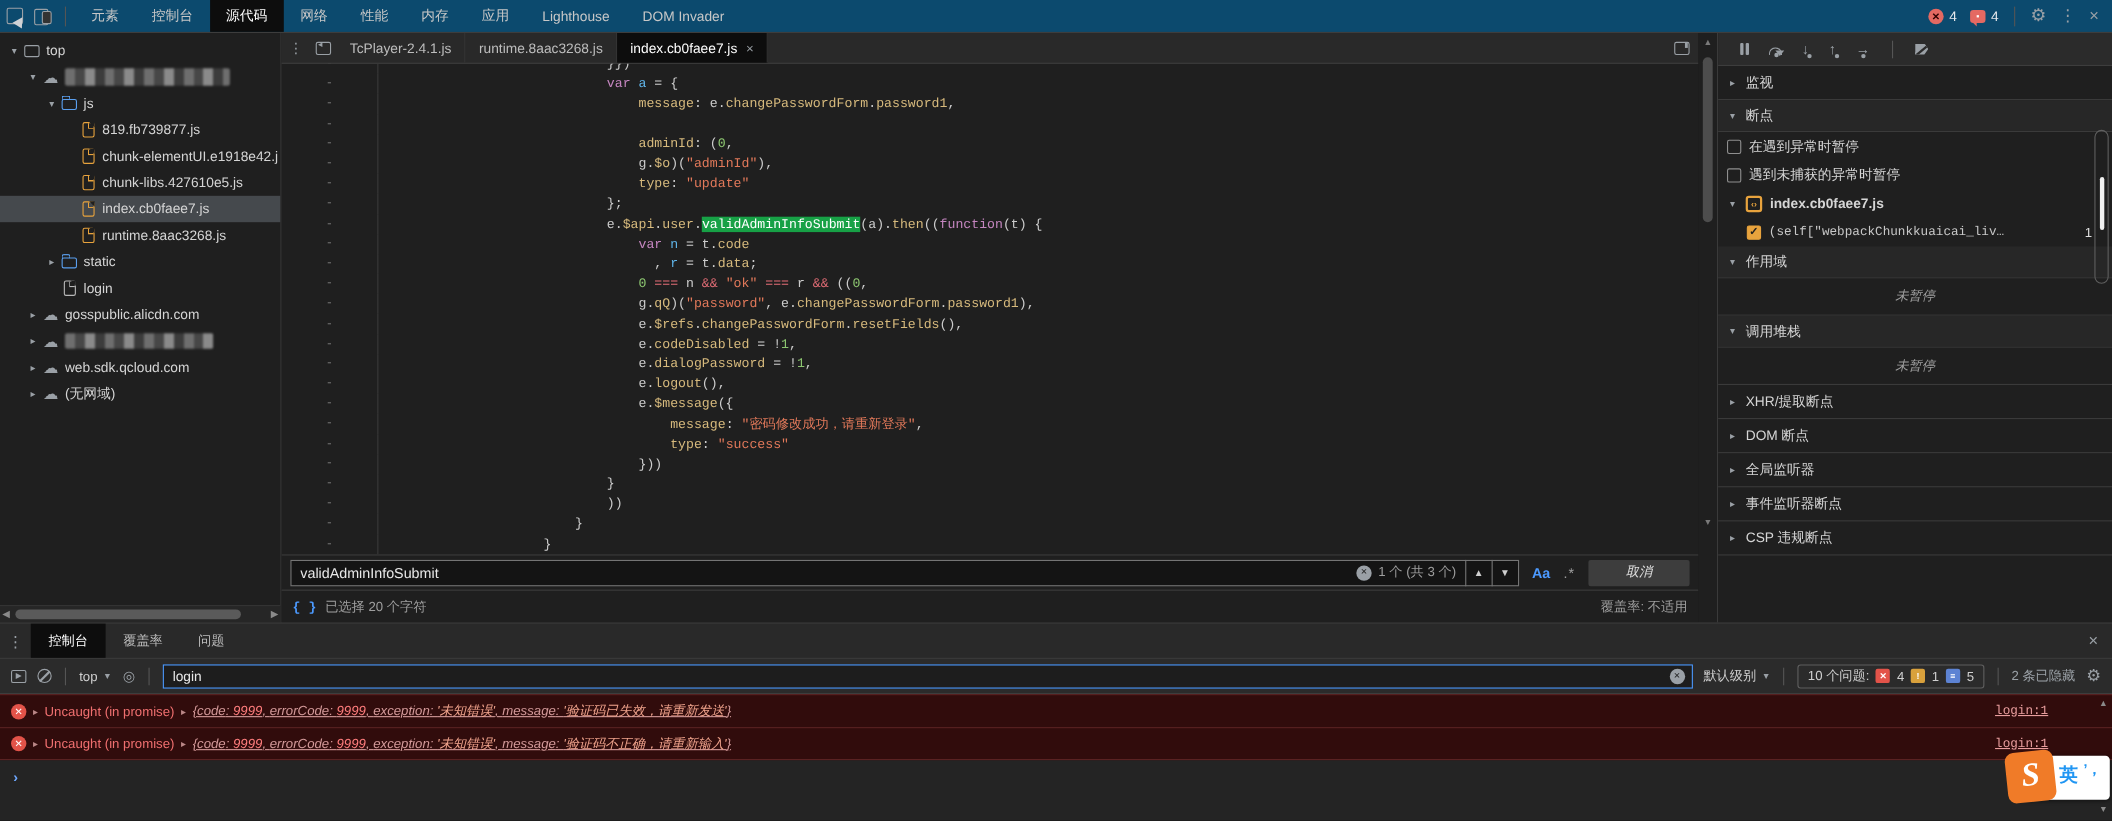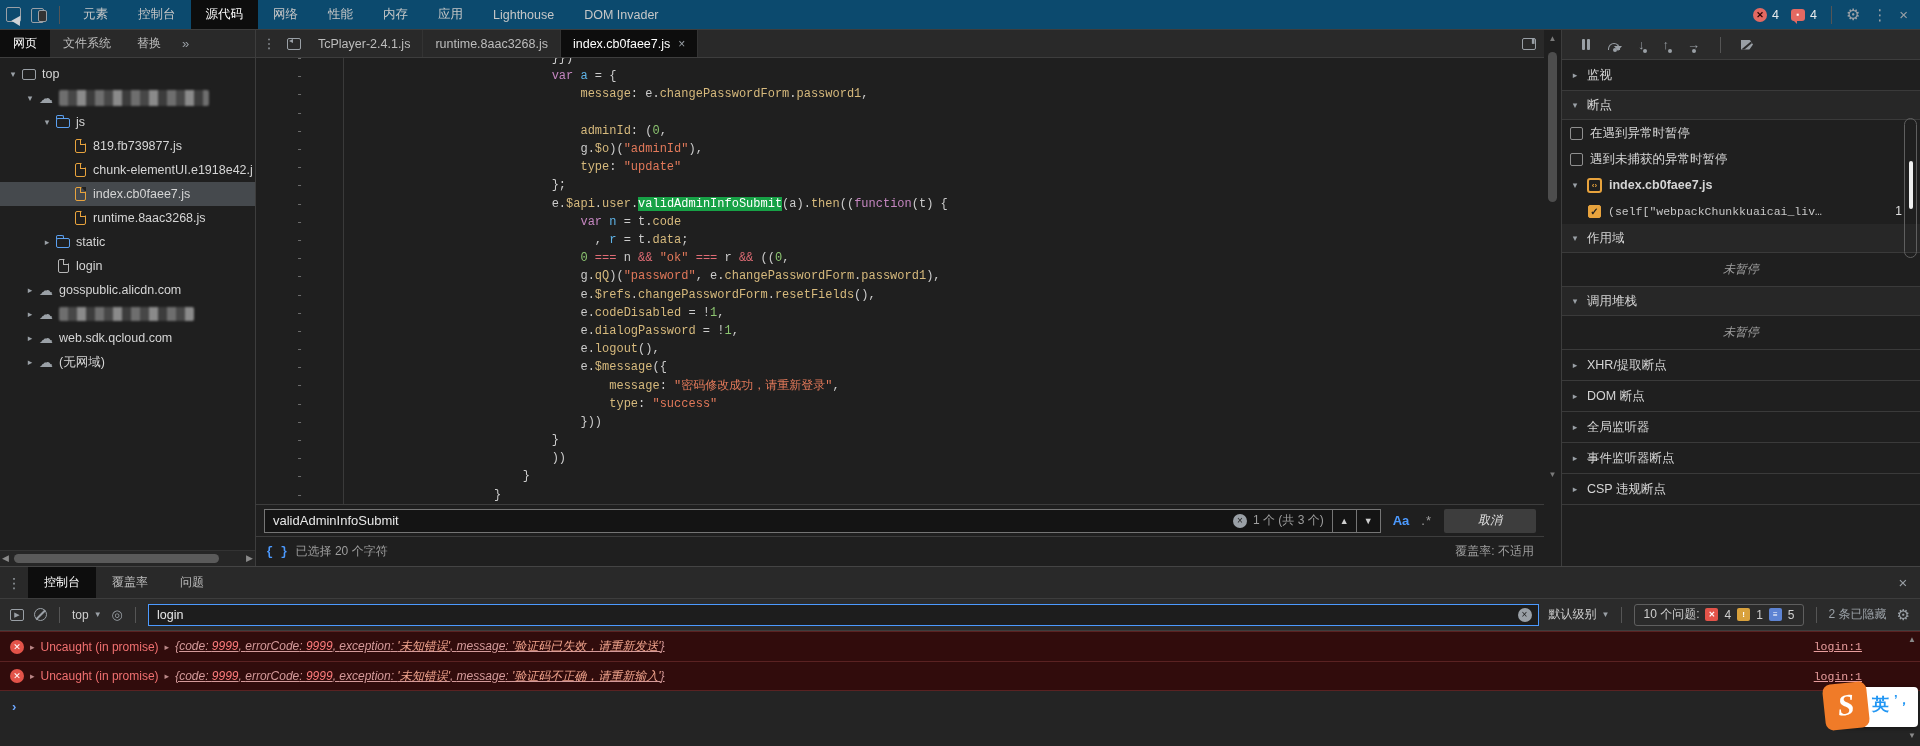--- a/index.html
+++ b/index.html
@@ -203,26 +203,20 @@
       <span class="vsep" style="height:18px"></span>
       <span class="tb-btn gear">⚙</span>
       <span class="tb-btn">⋮</span>
       <span class="tb-btn">×</span>
     </div>
   </header>
 
   <div class="main">
 
     <aside class="sidebar">
-      <div class="strip" id="side-tabs">
-          <div class="stab active">网页</div>
-          <div class="stab">文件系统</div>
-          <div class="stab">替换</div>
-          <div class="stab chev">»</div>
-        </div>
       <div class="tree" id="tree">
           <div class="trow" style="padding-left: 6px;">
             <span class="texp">▾</span>
             <span class="tico">
               <span class="ic-frame"></span>
             </span>
             <span class="tlabel">top</span>
           </div>
           <div class="trow" style="padding-left: 23px;">
             <span class="texp">▾</span>
@@ -244,20 +238,27 @@
               <span class="ic-file"></span>
             </span>
             <span class="tlabel">819.fb739877.js</span>
           </div>
           <div class="trow" style="padding-left: 57px;">
             <span class="texp"></span>
             <span class="tico">
               <span class="ic-file"></span>
             </span>
             <span class="tlabel">chunk-elementUI.e1918e42.j</span>
+          </div>
+          <div class="trow" style="padding-left: 57px;">
+            <span class="texp"></span>
+            <span class="tico">
+              <span class="ic-file"></span>
+            </span>
+            <span class="tlabel">chunk-libs.427610e5.js</span>
           </div>
           <div class="trow sel" style="padding-left: 57px;">
             <span class="texp"></span>
             <span class="tico">
               <span class="ic-file"></span>
             </span>
             <span class="tlabel">index.cb0faee7.js</span>
           </div>
           <div class="trow" style="padding-left: 57px;">
             <span class="texp"></span>

